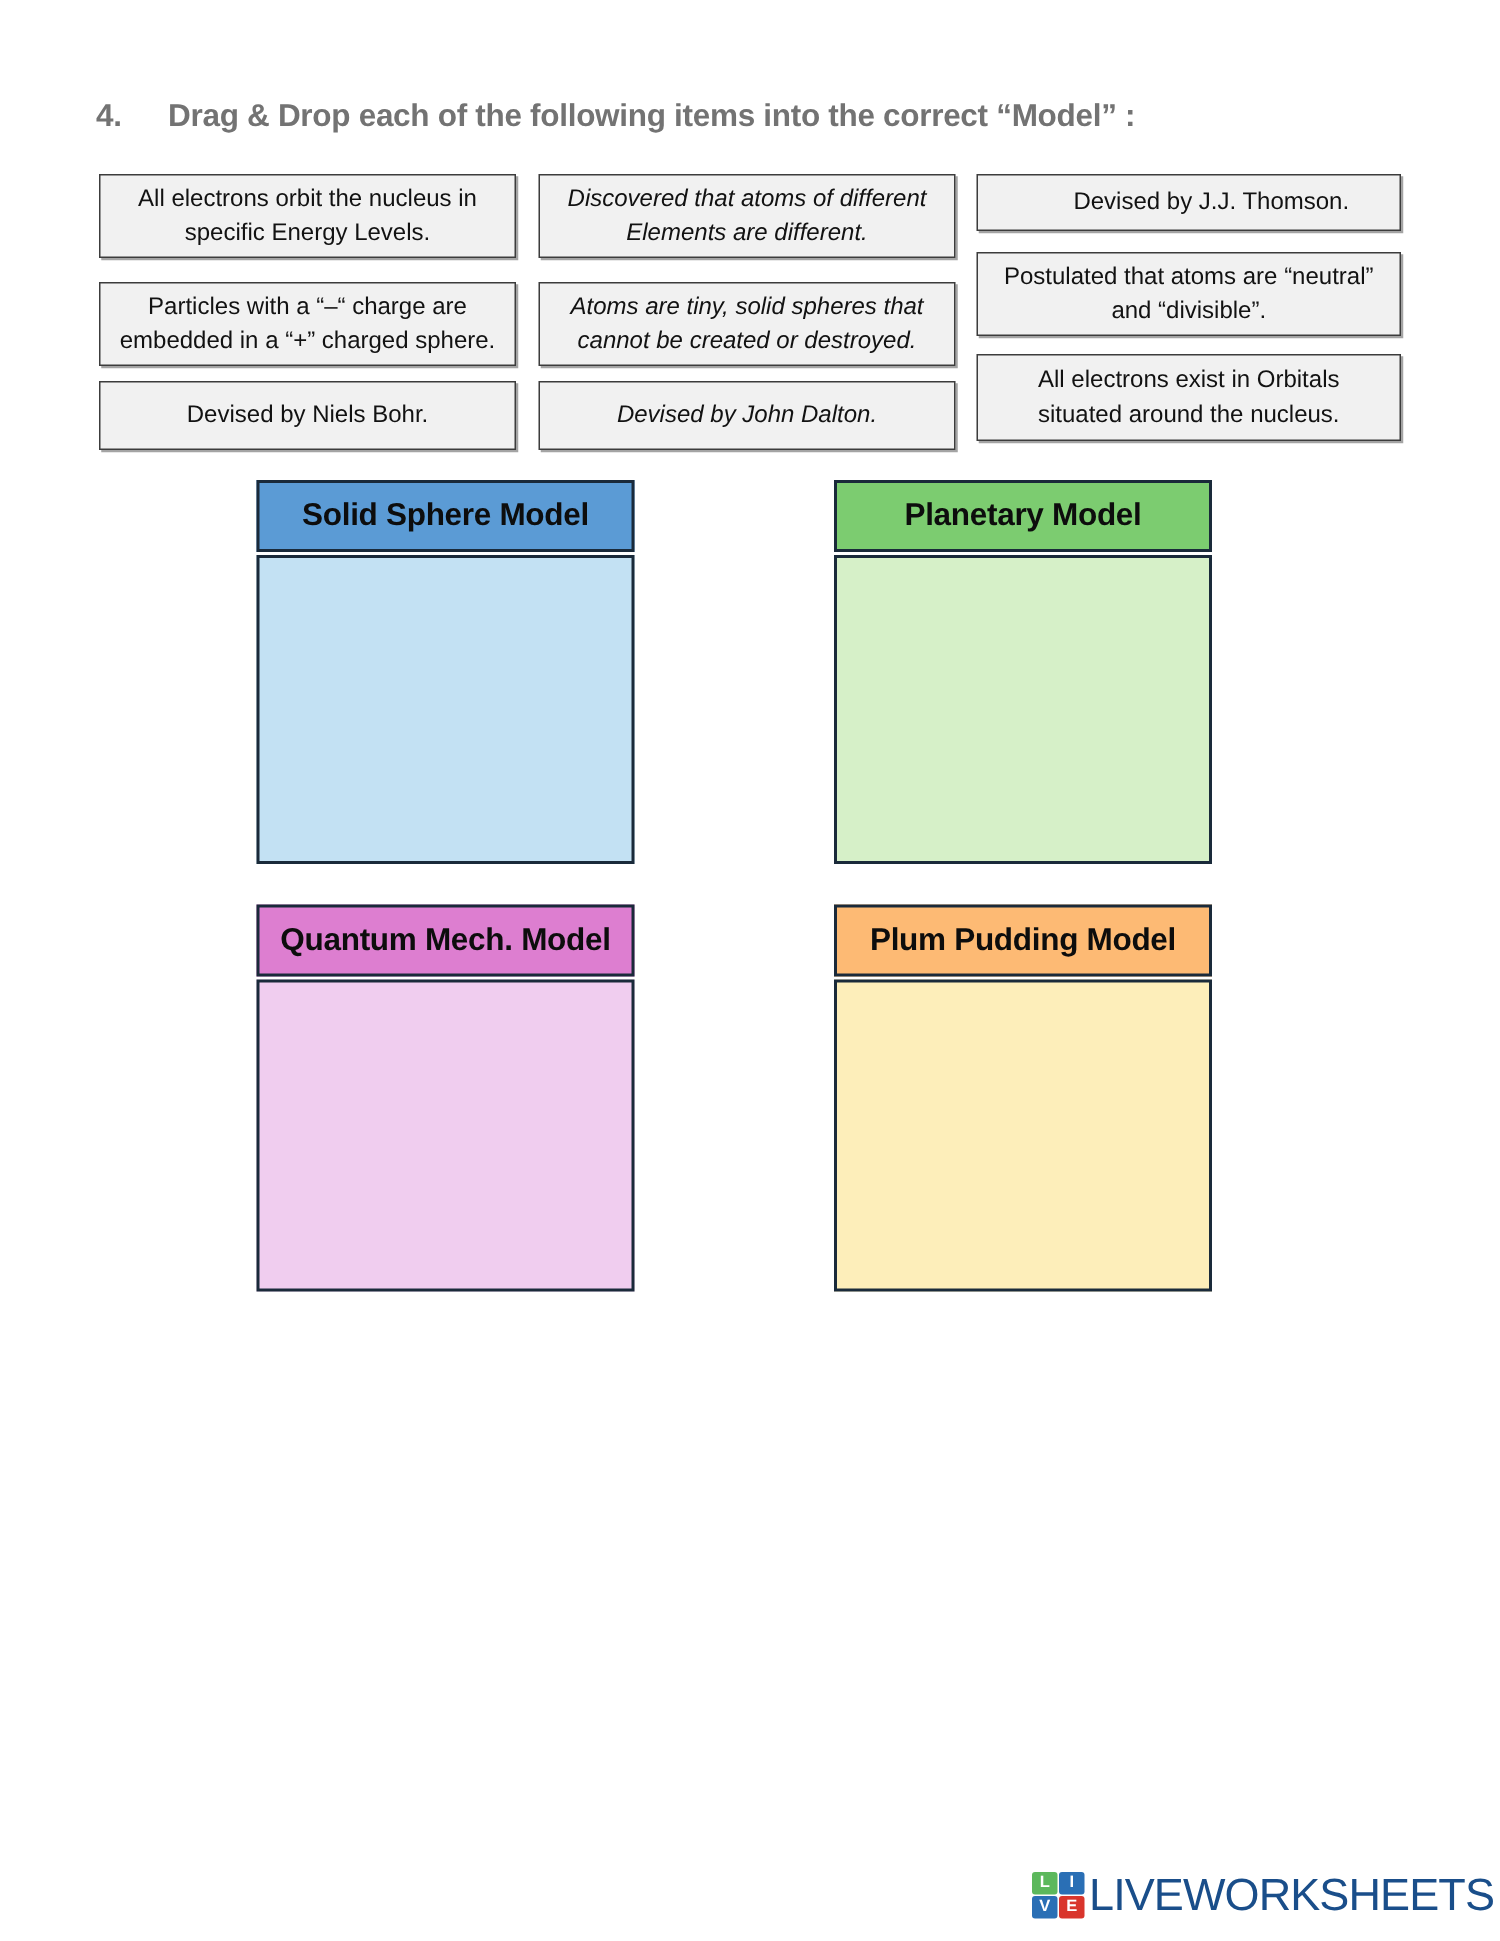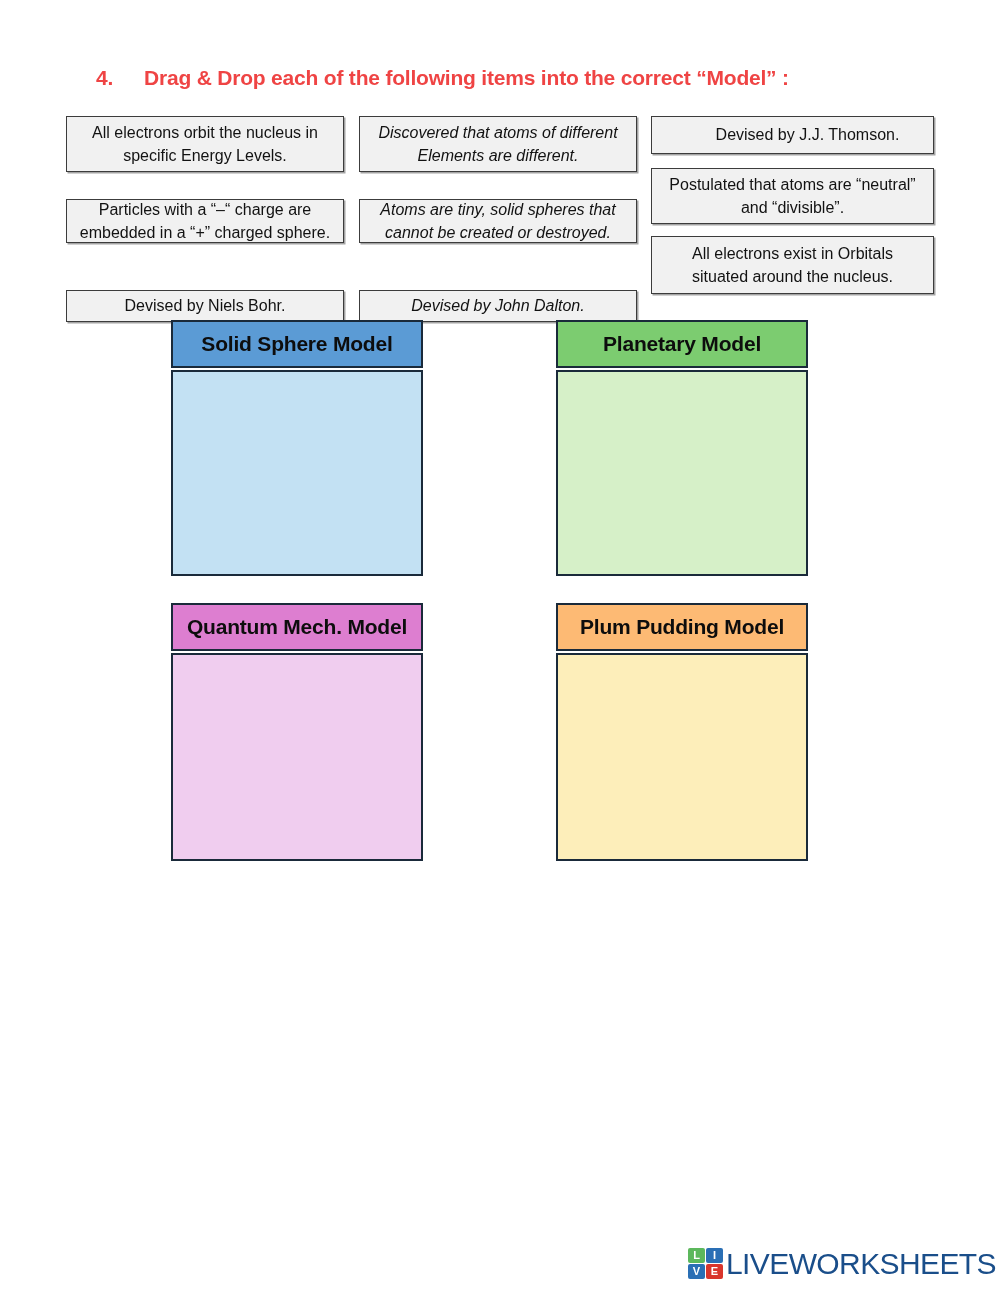--- a/index.html
+++ b/index.html
@@ -12,27 +12,27 @@
     height: 1294px;
     position: relative;
     font-family: "Liberation Sans", sans-serif;
     color: #111111;
     overflow: hidden;
   }
 
   
   #question-heading {
     position: absolute;
-    left: 96px;
+    left: 64px;
     top: 66px;
     font-size: 21px;
     font-weight: bold;
     letter-spacing: -0.2px;
     white-space: nowrap;
-    color: #ef4444;
+    color: #737373;
   }
   #question-heading .q-num {
     display: inline-block;
     width: 48px;
   }
 
   
   #item-bank {
     position: absolute;
     left: 66px;
@@ -57,30 +57,30 @@
   }
 
   
   .di-c1 { left: 0px;   width: 278px; }
   
   .di-c2 { left: 293px; width: 278px; font-style: italic; }
   
   .di-c3 { left: 585px; width: 283px; }
 
   .di-r1 { top: 0px;   height: 56px; }
-  .di-r2 { top: 83px;  height: 44px; }
+  .di-r2 { top: 72px;  height: 56px; }
   .di-r3 { top: 140px; height: 40px; }
 
   
   .di-c3.di-r1 { top: 0px;   height: 38px; }
   .di-c3.di-r2 { top: 52px;  height: 56px; }
   .di-c3.di-r3 { top: 120px; height: 58px; }
 
   
-  .di-c1.di-r3, .di-c2.di-r3 { top: 138px; height: 32px; margin-top: 36px; }
+  .di-c1.di-r3, .di-c2.di-r3 { top: 138px; height: 46px; }
 
   
   #model-grid {
     position: absolute;
     left: 139px;
     top: 320px;
     width: 700px;
     height: 545px;
   }
   .model-zone {

